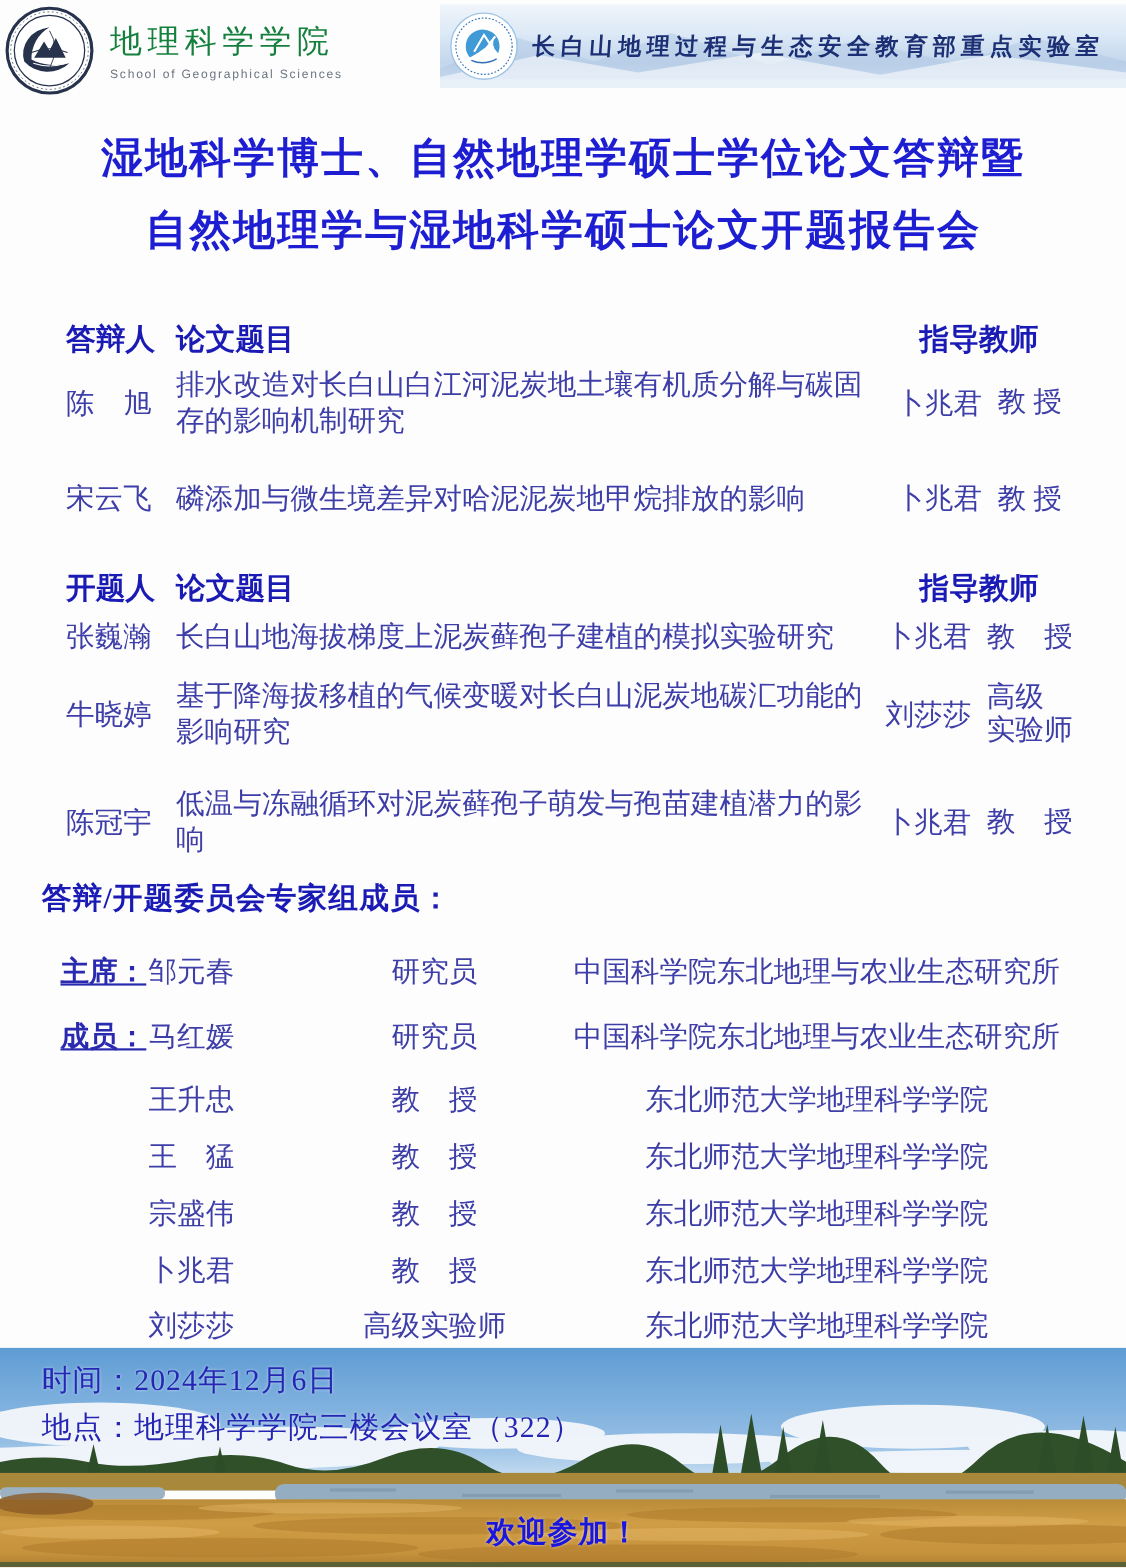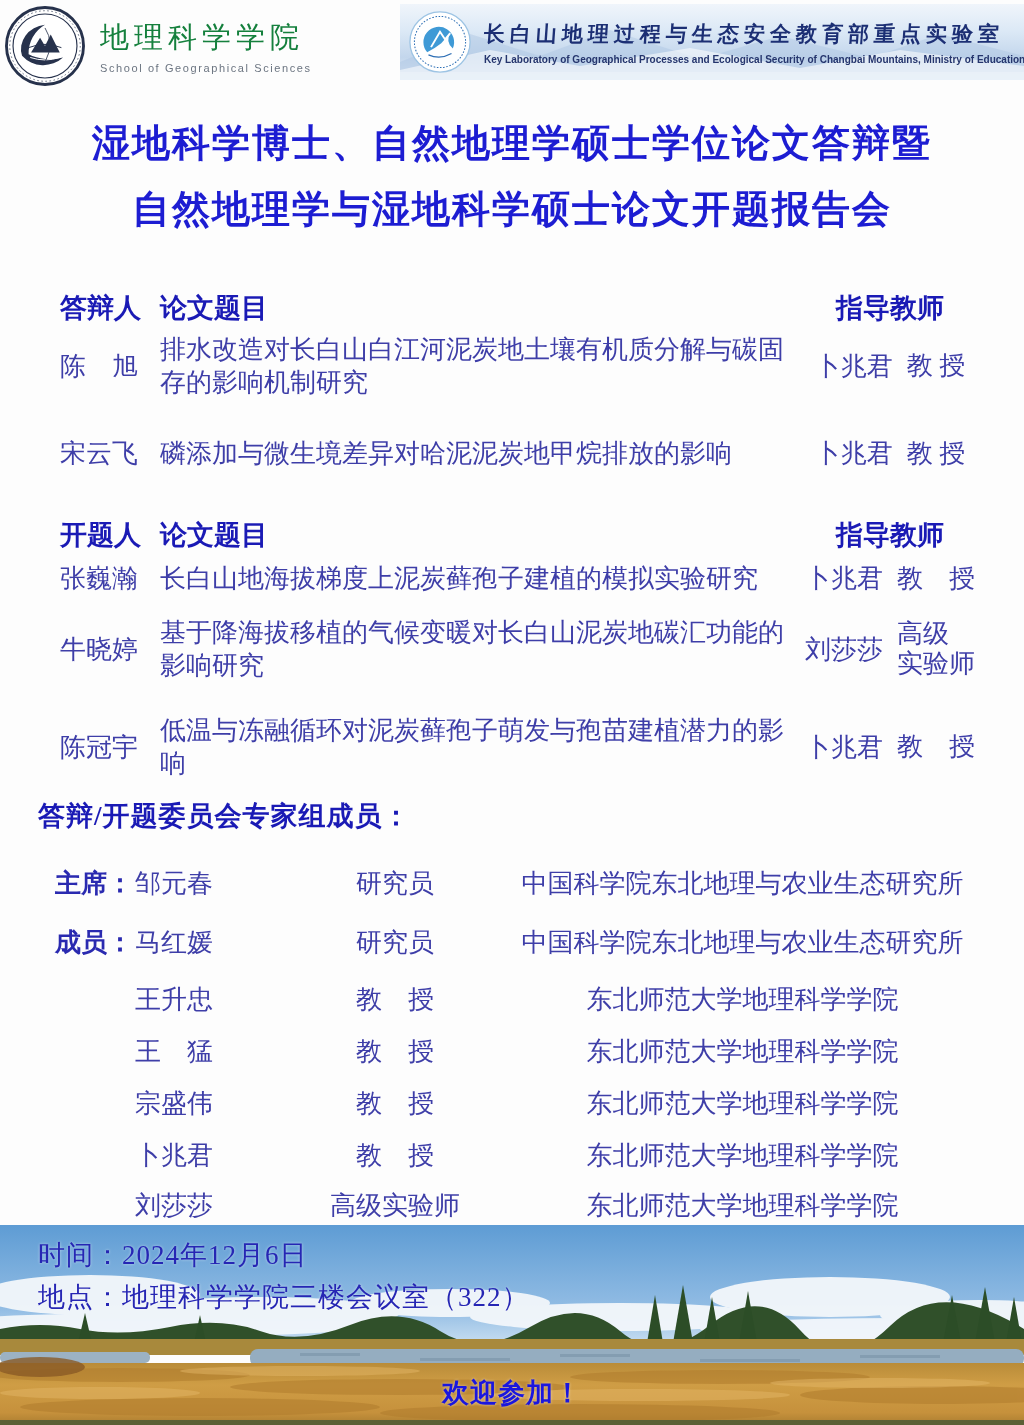--- a/index.html
+++ b/index.html
@@ -57,21 +57,21 @@
   .head .cell-advisor { font-weight:bold; }
 
   
   .committee-heading { position:absolute; left:38px; top:798px;
     font-size:27px; font-weight:bold; color:#1a1ab5; letter-spacing:1px; }
   .comm-row {
     position:absolute; left:55px; width:930px; height:32px;
     display:grid; grid-template-columns:80px 155px 210px 485px;
     align-items:center; color:#3e3ea8; font-size:26px;
   }
-  .comm-role { font-weight:bold; color:#2a2ab0; }
+  .comm-role { font-weight:bold; color:#2a2ab0;text-decoration:underline; }
   .comm-name { text-align:left; }
   .comm-title { text-align:center; }
   .comm-org { text-align:center; }
 
   
   .photo { position:absolute; left:0; top:1225px; width:1024px; height:248px; overflow:hidden; }
   .photo svg { position:absolute; left:0; top:0; }
   .photo-text { position:absolute; color:#2626b4; font-size:27px; letter-spacing:1px;
     text-shadow:0 0 3px rgba(255,255,255,.55); }
   .time-line { left:38px; top:12px; }
@@ -111,21 +111,20 @@
       </svg>
       <svg class="lab-logo" viewBox="0 0 100 100">
         <circle cx="50" cy="50" r="47" fill="#ffffff" stroke="#9dc4e4" stroke-width="2"></circle>
         <circle cx="50" cy="50" r="40" fill="none" stroke="#2e6fb5" stroke-width="1.6" stroke-dasharray="2.5 2.5"></circle>
         <path d="M30,66 A24,24 0 1 1 70,60 Q58,50 66,36 L52,52 Q42,60 30,66 Z" fill="#3f9ad6"></path>
         <path d="M36,58 L50,34 L58,46 L66,36" stroke="#ffffff" stroke-width="3" fill="none"></path>
         <path d="M32,70 Q50,78 68,68" stroke="#2e6fb5" stroke-width="2" fill="none"></path>
       </svg>
       <div class="lab-text">
         <div class="lab-cn">长白山地理过程与生态安全教育部重点实验室</div>
-        <div class="lab-en">Key Laboratory of Geographical Processes and Ecological Security of Changbai Mountains, Ministry of Education</div>
       </div>
     </div>
   </div>
 
   <div class="main-title title-line1">湿地科学博士、自然地理学硕士学位论文答辩暨</div>
   <div class="main-title title-line2">自然地理学与湿地科学硕士论文开题报告会</div>
 
   <div class="sched-row head" style="top:292px">
     <div class="cell-name">答辩人</div>
     <div class="cell-thesis">论文题目</div>

